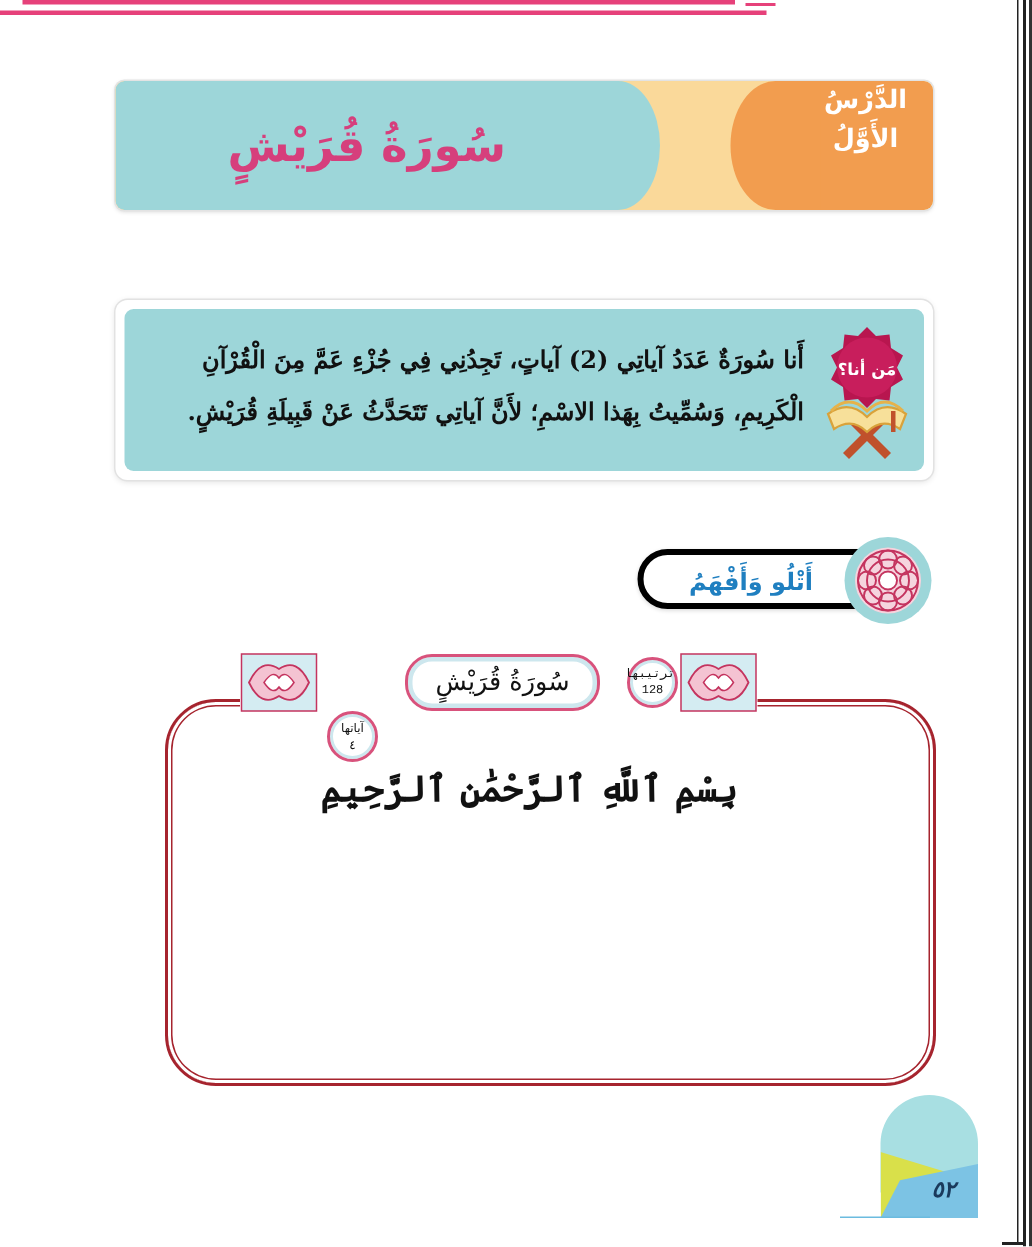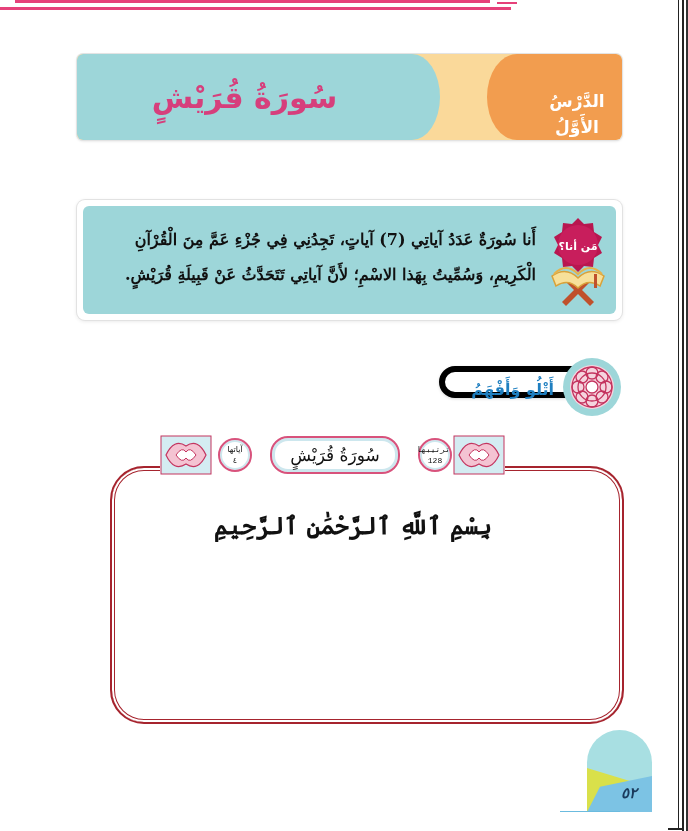--- a/index.html
+++ b/index.html
@@ -25,47 +25,47 @@
   .banner-title-panel::after { content: ""; position: absolute; right: -28px; top: 0; width: 56px; height: 86px;
             background: #9dd6d9; border-radius: 0 50% 50% 0 / 0 50% 50% 0; }
   .banner-title { position: absolute; left: 0; top: 0; width: 335px; height: 86px; display: flex; align-items: center;
             justify-content: center; font-family: "DejaVu Sans", sans-serif; font-weight: bold; font-size: 30px;
             color: #d63f7c; z-index: 2; }
   .banner-lesson-panel { position: absolute; right: 0; top: 0; width: 105px; height: 86px; background: #f29d4f;
             border-radius: 0 6px 6px 0; }
   .banner-lesson-panel::before { content: ""; position: absolute; left: -30px; top: 0; width: 60px; height: 86px;
             background: #f29d4f; border-radius: 50% 0 0 50% / 50% 0 0 50%; }
   .banner-lesson { position: absolute; right: 0; top: 0; width: 90px; height: 86px; display: flex; flex-direction: column;
-            align-items: center; justify-content: flex-end; color: #ffffff; font-weight: bold; font-size: 17px; line-height: 26px; z-index: 2; }
+            align-items: center; justify-content: flex-start; color: #ffffff; font-weight: bold; font-size: 17px; line-height: 26px; z-index: 2; }
 
   
   .who-box { position: absolute; left: 77px; top: 200px; width: 545px; height: 120px; border-radius: 8px; background: #ffffff;
             box-shadow: 0 0 0 1px #e2e2e2, 0 1px 4px rgba(0,0,0,0.12); }
   .who-inner { position: absolute; left: 6px; top: 6px; width: 533px; height: 108px; border-radius: 6px; background: #9dd6d9; }
   .who-icon { position: absolute; right: 8px; top: 10px; width: 60px; height: 90px; }
   .who-text { position: absolute; right: 80px; top: 16px; width: 440px; font-family: "DejaVu Serif", serif; font-weight: bold;
             font-size: 16px; line-height: 35px; color: #111; text-align: right; }
 
   
-  .recite-pill { position: absolute; left: 439px; top: 366px; width: 175px; height: 32px; border-radius: 20px; background: #ffffff;
-            border: 6px solid #000000; box-shadow: 0 1px 3px rgba(0,0,0,0.15); }
+  .recite-pill { position: absolute; left: 425px; top: 366px; width: 175px; height: 40px; border-radius: 20px; background: #ffffff;
+            border: 4px solid #000000; box-shadow: 0 1px 3px rgba(0,0,0,0.15); }
   .recite-label { position: absolute; right: 54px; top: 0; height: 36px; line-height: 36px; font-weight: bold; font-size: 16px; color: #1f7fc0; }
   .recite-medallion { position: absolute; left: 563px; top: 358px; width: 58px; height: 58px; border-radius: 50%; background: #9dd6d9; }
   .recite-rosette { position: absolute; left: 6px; top: 6px; width: 46px; height: 46px; }
 
   
   .surah-header { position: absolute; left: 160px; top: 432px; width: 345px; height: 46px; }
   .surah-frame { position: absolute; left: 110px; top: 4px; width: 130px; height: 38px; border-radius: 18px;
             background: #ffffff; border: 2px solid #d8527c; box-shadow: inset 0 0 0 3px #cde7ee; }
   .surah-name { position: absolute; left: 0; top: 0; width: 126px; height: 34px; line-height: 34px; text-align: center;
             font-family: "DejaVu Serif", serif; font-size: 17px; color: #111; }
   .surah-medal { position: absolute; top: 6px; width: 34px; height: 34px; border-radius: 50%; background: #fff; border: 2px solid #d8527c;
             box-shadow: inset 0 0 0 2px #cde7ee; text-align: center; font-family: "DejaVu Serif", serif; font-size: 8px; line-height: 11px; padding-top: 4px; color: #111; }
   .surah-medal.order { left: 258px; font-family: Liberation Mono, monospace; }
-  .surah-medal.verses { left: 58px; }
+  .surah-medal.verses { left: 58px; margin-top: 36px; }
   .surah-arabesque { position: absolute; top: 0; width: 52px; height: 46px; }
 
   
   .quran-frame { position: absolute; left: 110px; top: 466px; width: 514px; height: 258px; border: 2px solid #a6242e;
             border-radius: 34px; box-shadow: inset 0 0 0 2px #fff, inset 0 0 0 3px #a6242e; background: #fff; }
   .quran-frame-gap { position: absolute; left: 160px; top: 462px; width: 345px; height: 10px; background: #fff; }
   .quran-lines { position: absolute; left: 118px; top: 505px; width: 470px; text-align: center; font-family: "DejaVu Serif", serif;
             font-size: 21px; line-height: 42px; color: #111; direction: rtl; }
   .q-line { display: block; white-space: nowrap; }
   .q-basmala { font-size: 24px; font-weight: bold; }
@@ -115,21 +115,21 @@
       <path d="M46 86 L16 56 L12 60 L42 90 Z" fill="#c0512c"></path>
 
       <path d="M4 60 Q18 50 30 62 Q42 50 56 60 L52 70 Q40 62 30 72 Q20 62 8 70 Z" fill="#f7e09a" stroke="#d9a23a" stroke-width="1.5"></path>
       <path d="M6 58 Q18 46 30 58 Q42 46 54 58" fill="none" stroke="#e6b24a" stroke-width="2"></path>
       <rect x="46" y="58" width="3" height="14" fill="#c0512c"></rect>
 
       <path d="M30 2 L36 8 L45 7 L46 16 L54 21 L50 29 L54 37 L46 42 L45 51 L36 50 L30 56 L24 50 L15 51 L14 42 L6 37 L10 29 L6 21 L14 16 L15 7 L24 8 Z" fill="#b8164f"></path>
       <circle cx="30" cy="29" r="20" fill="#c81e5c"></circle>
       <text x="30" y="34" text-anchor="middle" font-family="DejaVu Sans, sans-serif" font-weight="bold" font-size="11" fill="#ffffff">مَن أنا؟</text>
     </svg>
-    <div class="who-text">أَنا سُورَةٌ عَدَدُ آياتِي (7) آياتٍ، تَجِدُنِي فِي جُزْءِ عَمَّ مِنَ الْقُرْآنِ الْكَرِيمِ، وَسُمِّيتُ بِهَذا الاسْمِ؛ لأَنَّ آياتِي تَتَحَدَّثُ عَنْ قَبِيلَةِ قُرَيْشٍ.</div>
+    <div class="who-text">أَنا سُورَةٌ عَدَدُ آياتِي (2) آياتٍ، تَجِدُنِي فِي جُزْءِ عَمَّ مِنَ الْقُرْآنِ الْكَرِيمِ، وَسُمِّيتُ بِهَذا الاسْمِ؛ لأَنَّ آياتِي تَتَحَدَّثُ عَنْ قَبِيلَةِ قُرَيْشٍ.</div>
   </div>
 </div>
 
 <div class="recite-pill">
   <span class="recite-label">أَتْلُو وَأَفْهَمُ</span>
 </div>
 <div class="recite-medallion">
   <svg class="recite-rosette" viewBox="0 0 46 46">
     <circle cx="23" cy="23" r="22" fill="#f5d4de"></circle>
     <g fill="none" stroke="#c4345f" stroke-width="1.3">

